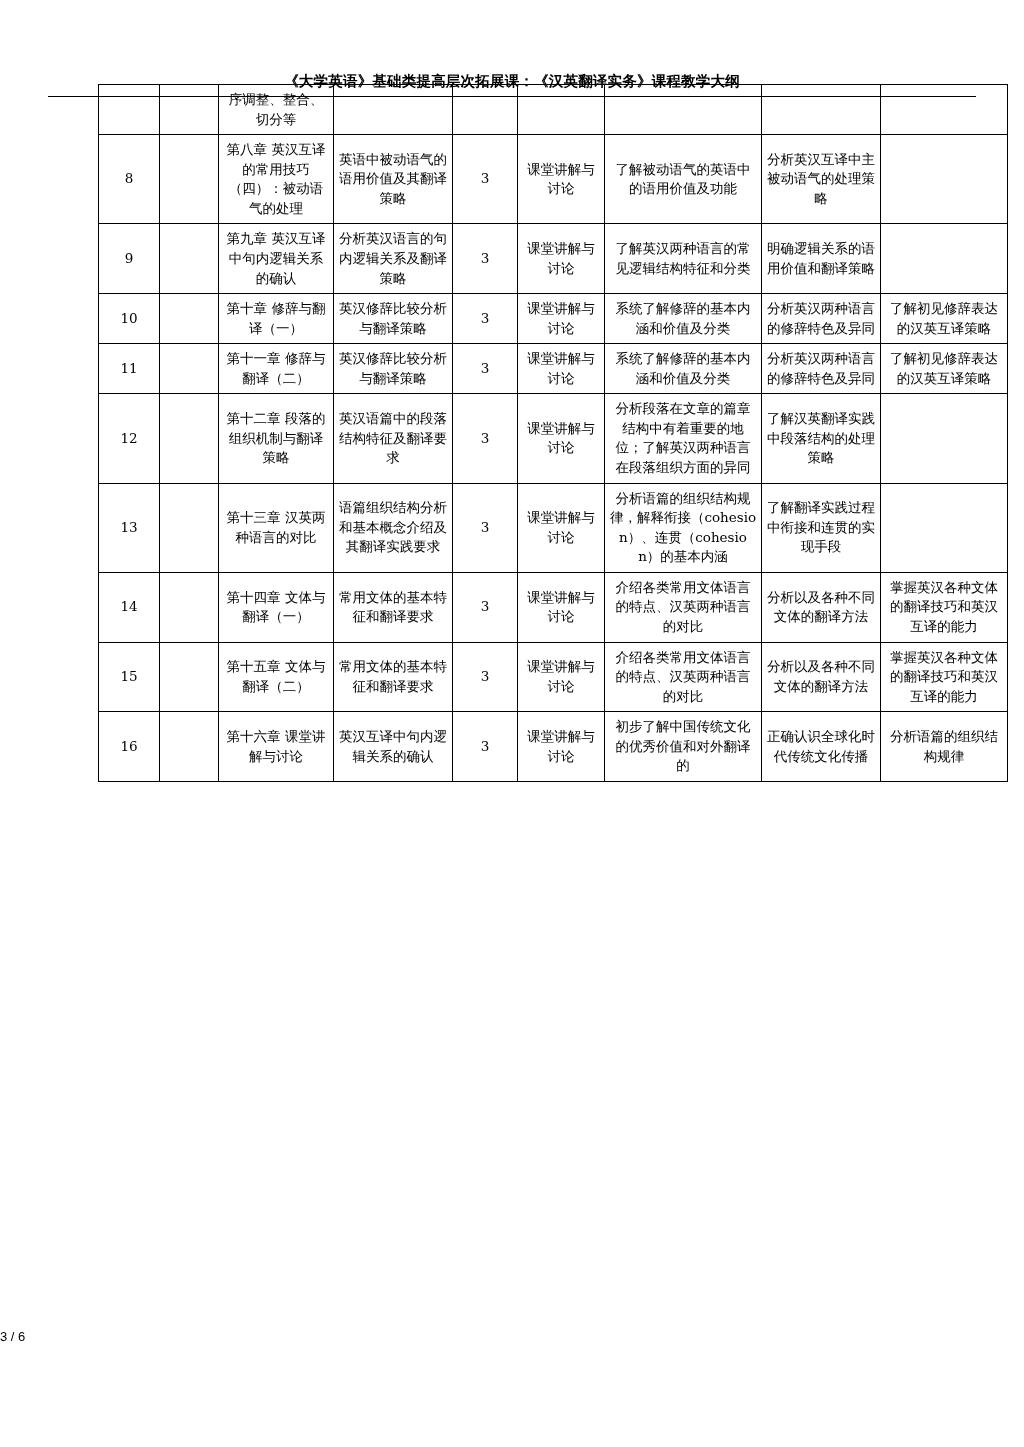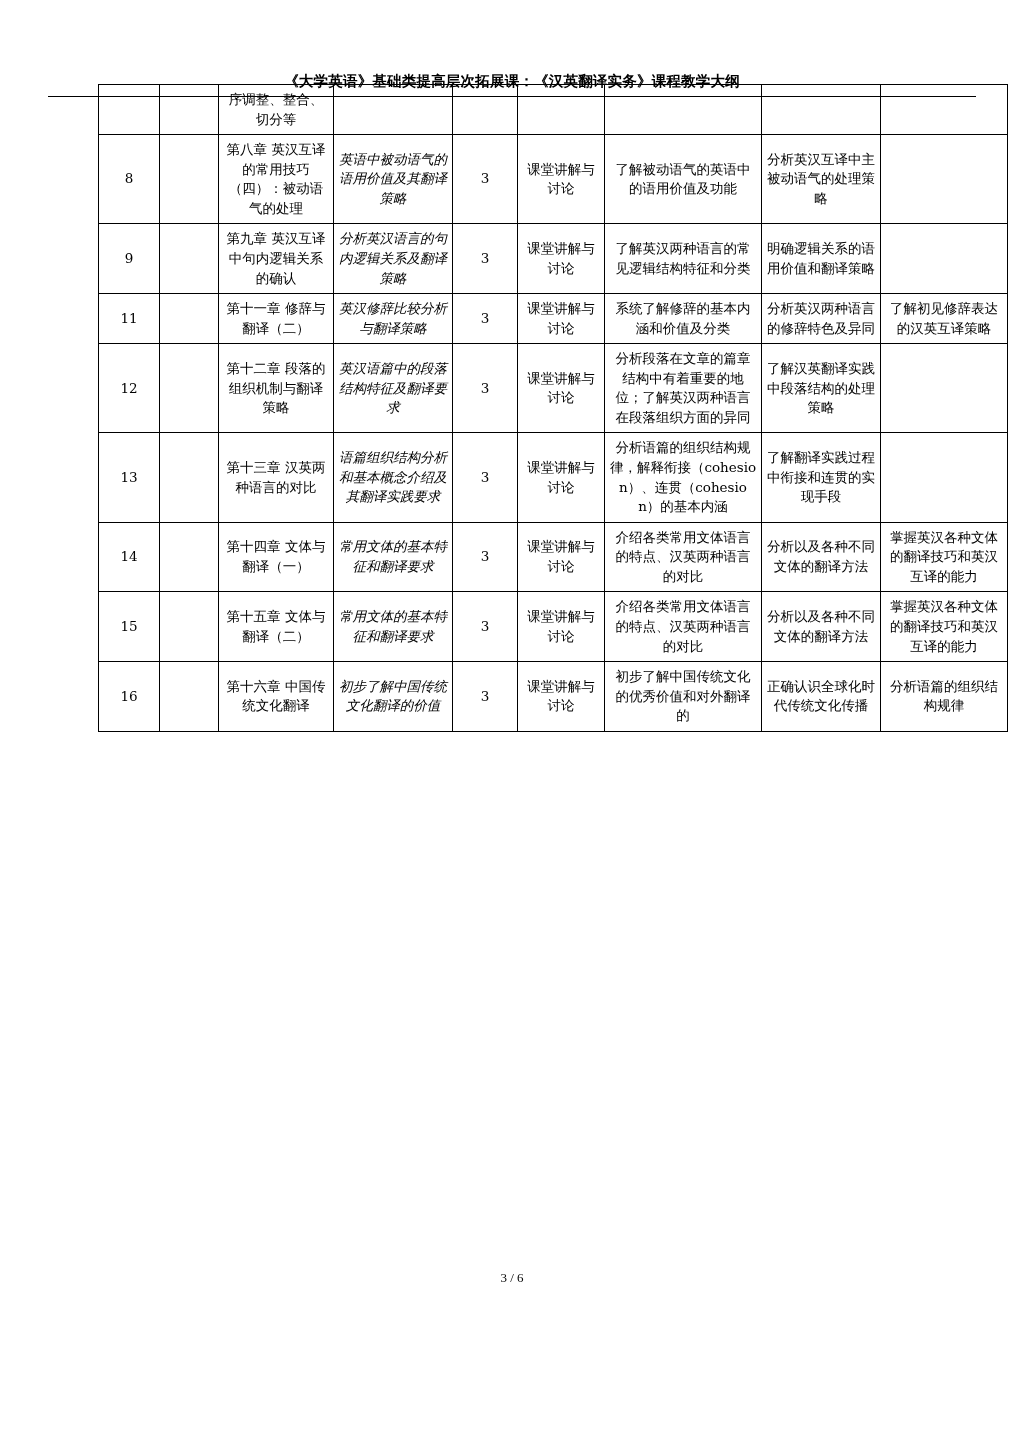--- a/index.html
+++ b/index.html
@@ -58,34 +58,34 @@
     vertical-align: middle;
     text-align: center;
     font-size: 13.5px;
     line-height: 1.45;
     padding: 5px 4px;
     word-break: break-all;
   }
   td.c-week { width: 52px; }
   td.c-narrow { width: 50px; }
   td.c-topic { width: 106px; }
-  td.c-content { width: 110px; font-style: italic; }
+  td.c-content { width: 110px; }
   td.c-hours { width: 56px; }
   td.c-method { width: 78px; }
   td.c-goal { width: 148px; }
   td.c-ability { width: 110px; }
   td.c-extra { width: 118px; }
   .footer {
     position: absolute;
-    top: 1270px;
+    top: 1329px;
     left: 0;
     width: 1024px;
-    text-align: center;
+    text-align: left;
     font-size: 13px;
-    font-family: Liberation Serif, serif;
+    font-family: Liberation Sans, sans-serif;
   }
 </style>
 </head>
 <body>
 
 <div class="page">
 
   <div class="header">《大学英语》基础类提高层次拓展课：《汉英翻译实务》课程教学大纲</div>
   <div class="header-rule"></div>
 
@@ -122,34 +122,45 @@
           <td class="c-narrow"></td>
           <td class="c-topic">第九章 英汉互译中句内逻辑关系的确认</td>
           <td class="c-content">分析英汉语言的句内逻辑关系及翻译策略</td>
           <td class="c-hours">3</td>
           <td class="c-method">课堂讲解与讨论</td>
           <td class="c-goal">了解英汉两种语言的常见逻辑结构特征和分类</td>
           <td class="c-ability">明确逻辑关系的语用价值和翻译策略</td>
           <td class="c-extra"></td>
         </tr>
 
-
-        <tr>
-          <td class="c-week">11</td>
-          <td class="c-narrow"></td>
-          <td class="c-topic">第十一章 修辞与翻译（二）</td>
+        <tr>
+          <td class="c-week">10</td>
+          <td class="c-narrow"></td>
+          <td class="c-topic">第十章 修辞与翻译（一）</td>
           <td class="c-content">英汉修辞比较分析与翻译策略</td>
           <td class="c-hours">3</td>
           <td class="c-method">课堂讲解与讨论</td>
           <td class="c-goal">系统了解修辞的基本内涵和价值及分类</td>
           <td class="c-ability">分析英汉两种语言的修辞特色及异同</td>
           <td class="c-extra">了解初见修辞表达的汉英互译策略</td>
         </tr>
 
         <tr>
+          <td class="c-week">11</td>
+          <td class="c-narrow"></td>
+          <td class="c-topic">第十一章 修辞与翻译（二）</td>
+          <td class="c-content">英汉修辞比较分析与翻译策略</td>
+          <td class="c-hours">3</td>
+          <td class="c-method">课堂讲解与讨论</td>
+          <td class="c-goal">系统了解修辞的基本内涵和价值及分类</td>
+          <td class="c-ability">分析英汉两种语言的修辞特色及异同</td>
+          <td class="c-extra">了解初见修辞表达的汉英互译策略</td>
+        </tr>
+
+        <tr>
           <td class="c-week">12</td>
           <td class="c-narrow"></td>
           <td class="c-topic">第十二章 段落的组织机制与翻译策略</td>
           <td class="c-content">英汉语篇中的段落结构特征及翻译要求</td>
           <td class="c-hours">3</td>
           <td class="c-method">课堂讲解与讨论</td>
           <td class="c-goal">分析段落在文章的篇章结构中有着重要的地位；了解英汉两种语言在段落组织方面的异同</td>
           <td class="c-ability">了解汉英翻译实践中段落结构的处理策略</td>
           <td class="c-extra"></td>
         </tr>
@@ -186,22 +197,22 @@
           <td class="c-hours">3</td>
           <td class="c-method">课堂讲解与讨论</td>
           <td class="c-goal">介绍各类常用文体语言的特点、汉英两种语言的对比</td>
           <td class="c-ability">分析以及各种不同文体的翻译方法</td>
           <td class="c-extra">掌握英汉各种文体的翻译技巧和英汉互译的能力</td>
         </tr>
 
         <tr>
           <td class="c-week">16</td>
           <td class="c-narrow"></td>
-          <td class="c-topic">第十六章 中国传统文化翻译</td>
-          <td class="c-content">初步了解中国传统文化翻译的价值</td>
+          <td class="c-topic">第十六章 课堂讲解与讨论</td>
+          <td class="c-content">英汉互译中句内逻辑关系的确认</td>
           <td class="c-hours">3</td>
           <td class="c-method">课堂讲解与讨论</td>
           <td class="c-goal">初步了解中国传统文化的优秀价值和对外翻译的</td>
           <td class="c-ability">正确认识全球化时代传统文化传播</td>
           <td class="c-extra">分析语篇的组织结构规律</td>
         </tr>
 
       </tbody>
     </table>
   </div>

